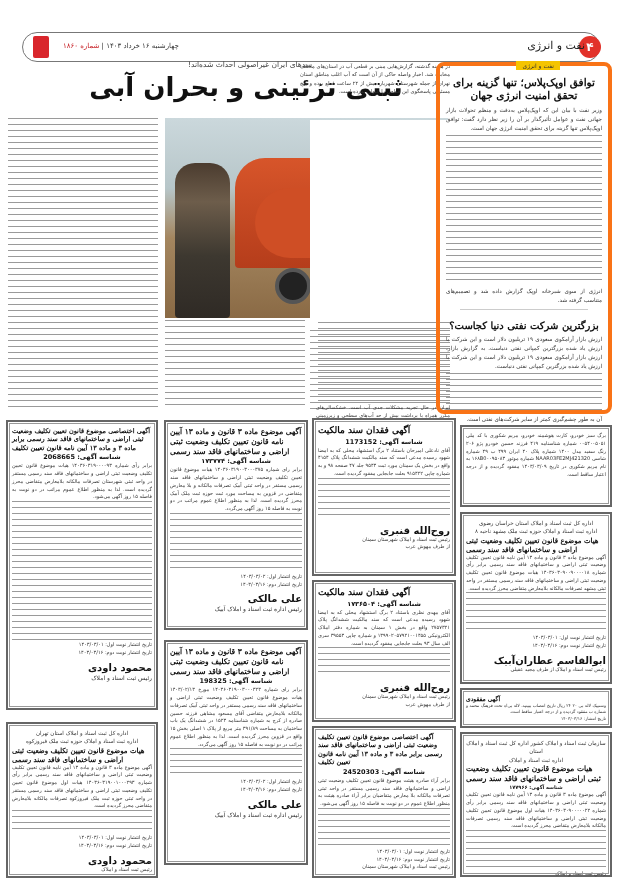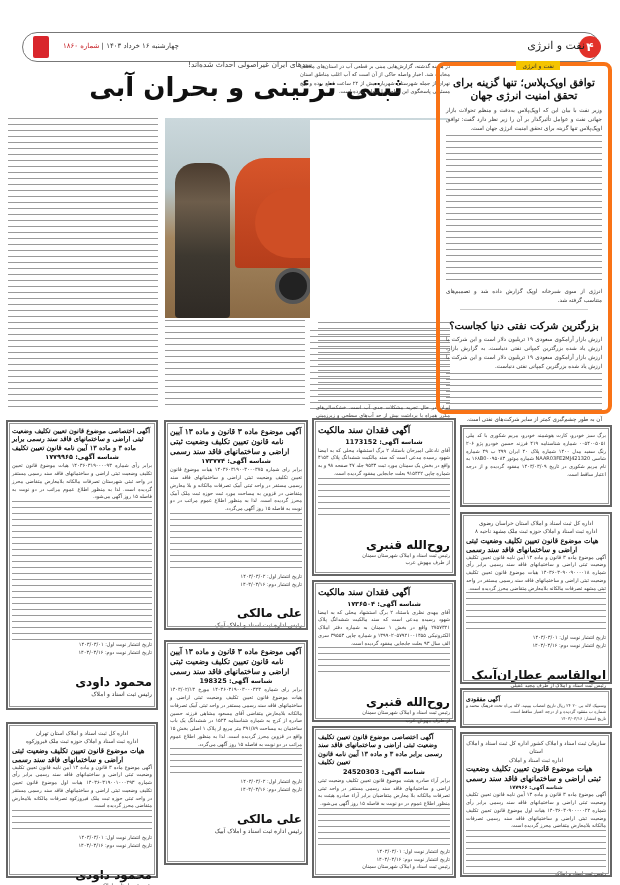--- a/index.html
+++ b/index.html
@@ -23,21 +23,21 @@
 .photo{position:absolute;left:165px;top:118px;width:283px;height:200px;background:linear-gradient(180deg,#cbd8dc 0%,#b7c6c9 35%,#a4865f 60%,#8a6a45 100%);overflow:hidden}
 .truck{position:absolute;left:70px;top:40px;width:200px;height:110px;background:linear-gradient(180deg,#d7552a,#b53d1b);border-radius:30px 6px 4px 4px}
 .tank{position:absolute;left:20px;top:30px;width:150px;height:70px;background:#cf4e25;border-radius:40px}
 .wheel{position:absolute;bottom:-10px;width:36px;height:36px;border-radius:50%;background:#222;border:4px solid #555}
 .person{position:absolute;left:10px;top:45px;width:55px;height:155px;background:linear-gradient(180deg,#4b3c2f,#6d5d4b 25%,#3d3830 60%,#2f2a25);border-radius:20px 20px 4px 4px}
 .tcol{position:absolute;font-size:5.4px}
 .ad{position:absolute;border:2px solid #666;outline:1px solid #999;outline-offset:-4px;background:#fff;padding:5px 4px}
 .ad .at{font-family:"DejaVu Serif",serif;font-weight:bold;text-align:left;line-height:1.3}
 .ad .sn{text-align:center;font-weight:bold;font-size:6.5px;margin:1px 0}
 .ad .bd{font-size:5px;line-height:1.55;color:#333;text-align:justify}
-.ad .sig{font-size:12px;font-weight:bold;margin-top:18px}
+.ad .sig{font-size:10px;font-weight:bold;margin-top:5px}
 .ad .org{font-size:5.5px;text-align:center;color:#333;line-height:1.5}
 </style>
 </head>
 <body>
 
 <div class="hdr">
   <div class="pg">۴</div>
   <div class="sec">نفت و انرژی</div>
   <div class="date"><span>چهارشنبه ۱۶ خرداد ۱۴۰۳</span> | <b>شماره ۱۸۶۰</b></div>
   <div class="ico"></div>
@@ -164,21 +164,21 @@
   <p class="bd">برابر رای شماره ۱۴۰۳۶۰۳۱۹۰۰۳۰۰۰۳۲۳ مورخ ۱۴۰۳/۰۲/۱۳ هیات موضوع قانون تعیین تکلیف وضعیت ثبتی اراضی و ساختمانهای فاقد سند رسمی مستقر در واحد ثبتی آبیک تصرفات مالکانه بلامعارض متقاضی آقای مسعود مشاهی فرزند حسین صادره از کرج به شماره شناسنامه ۱۵۲۳ در ششدانگ یک باب ساختمان به مساحت ۳۹۱/۸۹ متر مربع از پلاک ۱ اصلی بخش ۱۵ واقع در قزوین محرز گردیده است. لذا به منظور اطلاع عموم مراتب در دو نوبت به فاصله ۱۵ روز آگهی می‌گردد.</p>
   <div class="lines" style="height:30px"></div>
   <p class="bd">تاریخ انتشار اول: ۱۴۰۳/۰۳/۰۲</p>
   <p class="bd">تاریخ انتشار دوم: ۱۴۰۳/۰۳/۱۶</p>
   <p class="sig">علی مالکی</p>
   <p class="bd" style="font-size:6px">رئیس اداره ثبت اسناد و املاک آبیک</p>
 </div>
 
 <div class="ad" style="left:6px;top:420px;width:152px;height:290px;">
   <p class="at" style="font-size:6.5px">آگهی اختصاصی موضوع قانون تعیین تکلیف وضعیت ثبتی اراضی و ساختمانهای فاقد سند رسمی برابر ماده ۳ و ماده ۱۳ آیین نامه قانون تعیین تکلیف</p>
-  <p class="sn">شناسه آگهی: ۱۷۷۹۹۶۵</p>
+  <p class="sn">شناسه آگهی: 2068665</p>
   <p class="bd">برابر رأی شماره ۱۴۰۳۶۰۳۱۹۰۰۰۰۹۳ هیات موضوع قانون تعیین تکلیف وضعیت ثبتی اراضی و ساختمانهای فاقد سند رسمی مستقر در واحد ثبتی شهرستان تصرفات مالکانه بلامعارض متقاضی محرز گردیده است. لذا به منظور اطلاع عموم مراتب در دو نوبت به فاصله ۱۵ روز آگهی می‌شود.</p>
   <div class="lines" style="height:140px"></div>
   <p class="bd">تاریخ انتشار نوبت اول: ۱۴۰۳/۰۳/۰۱</p>
   <p class="bd">تاریخ انتشار نوبت دوم: ۱۴۰۳/۰۳/۱۶</p>
   <p class="sig">محمود داودی</p>
   <p class="bd" style="font-size:6px">رئیس ثبت اسناد و املاک</p>
 </div>
 <div class="ad" style="left:6px;top:722px;width:152px;height:156px;">
   <p class="org">اداره کل ثبت اسناد و املاک استان تهران</p>
   <p class="org">اداره ثبت اسناد و املاک حوزه ثبت ملک فیروزکوه</p>

